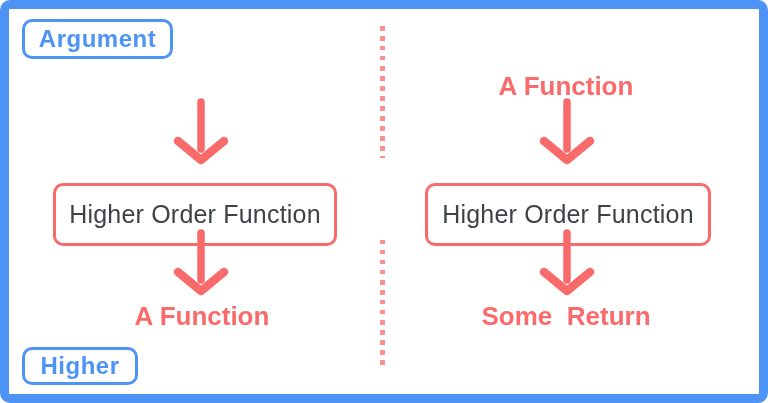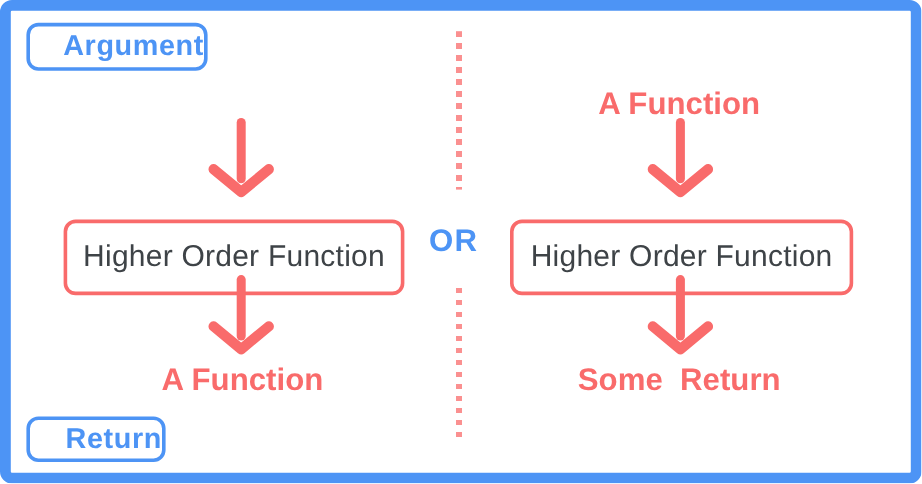--- a/index.html
+++ b/index.html
@@ -26,21 +26,21 @@
     border: 9px solid var(--blue);
     border-radius: 10px;
     pointer-events: none;
     z-index: 10;
   }
 
   .badge {
     position: absolute;
     display: flex;
     align-items: center;
-    justify-content: flex-end;
+    justify-content: center;
     border: 3px solid var(--blue);
     border-radius: 10px;
     color: var(--blue);
     font-size: 24px;
     font-weight: 700;
     letter-spacing: 0.5px;
     background: var(--bg);
   }
   .badge.argument { left: 22px; top: 19px; width: 151px; height: 40px; }
   .badge.return   { left: 22px; top: 347px; width: 116px; height: 38px; }
@@ -122,26 +122,25 @@
 <body>
 
 <div class="canvas">
 
   <div class="frame"></div>
 
   <div class="badge argument">
     <span>Argument</span>
   </div>
   <div class="badge return">
-    <span>Return</span>
+    <span>Higher</span>
   </div>
 
   <div class="dotted-sep top"></div>
   <div class="dotted-sep bottom"></div>
-  <div class="or-label">OR</div>
 
   <svg class="arrow left-top" viewBox="0 0 60 70">
     <line x1="30" y1="5" x2="30" y2="52" stroke="currentColor" stroke-width="7.5" stroke-linecap="round"></line>
     <polyline points="7,44 30,63 53,44" fill="none" stroke="currentColor" stroke-width="8.5" stroke-linecap="round" stroke-linejoin="round"></polyline>
   </svg>
   <div class="hof-box left">
     <span>Higher Order Function</span>
   </div>
   <svg class="arrow left-bottom" viewBox="0 0 60 70">
     <line x1="30" y1="5" x2="30" y2="52" stroke="currentColor" stroke-width="7.5" stroke-linecap="round"></line>

